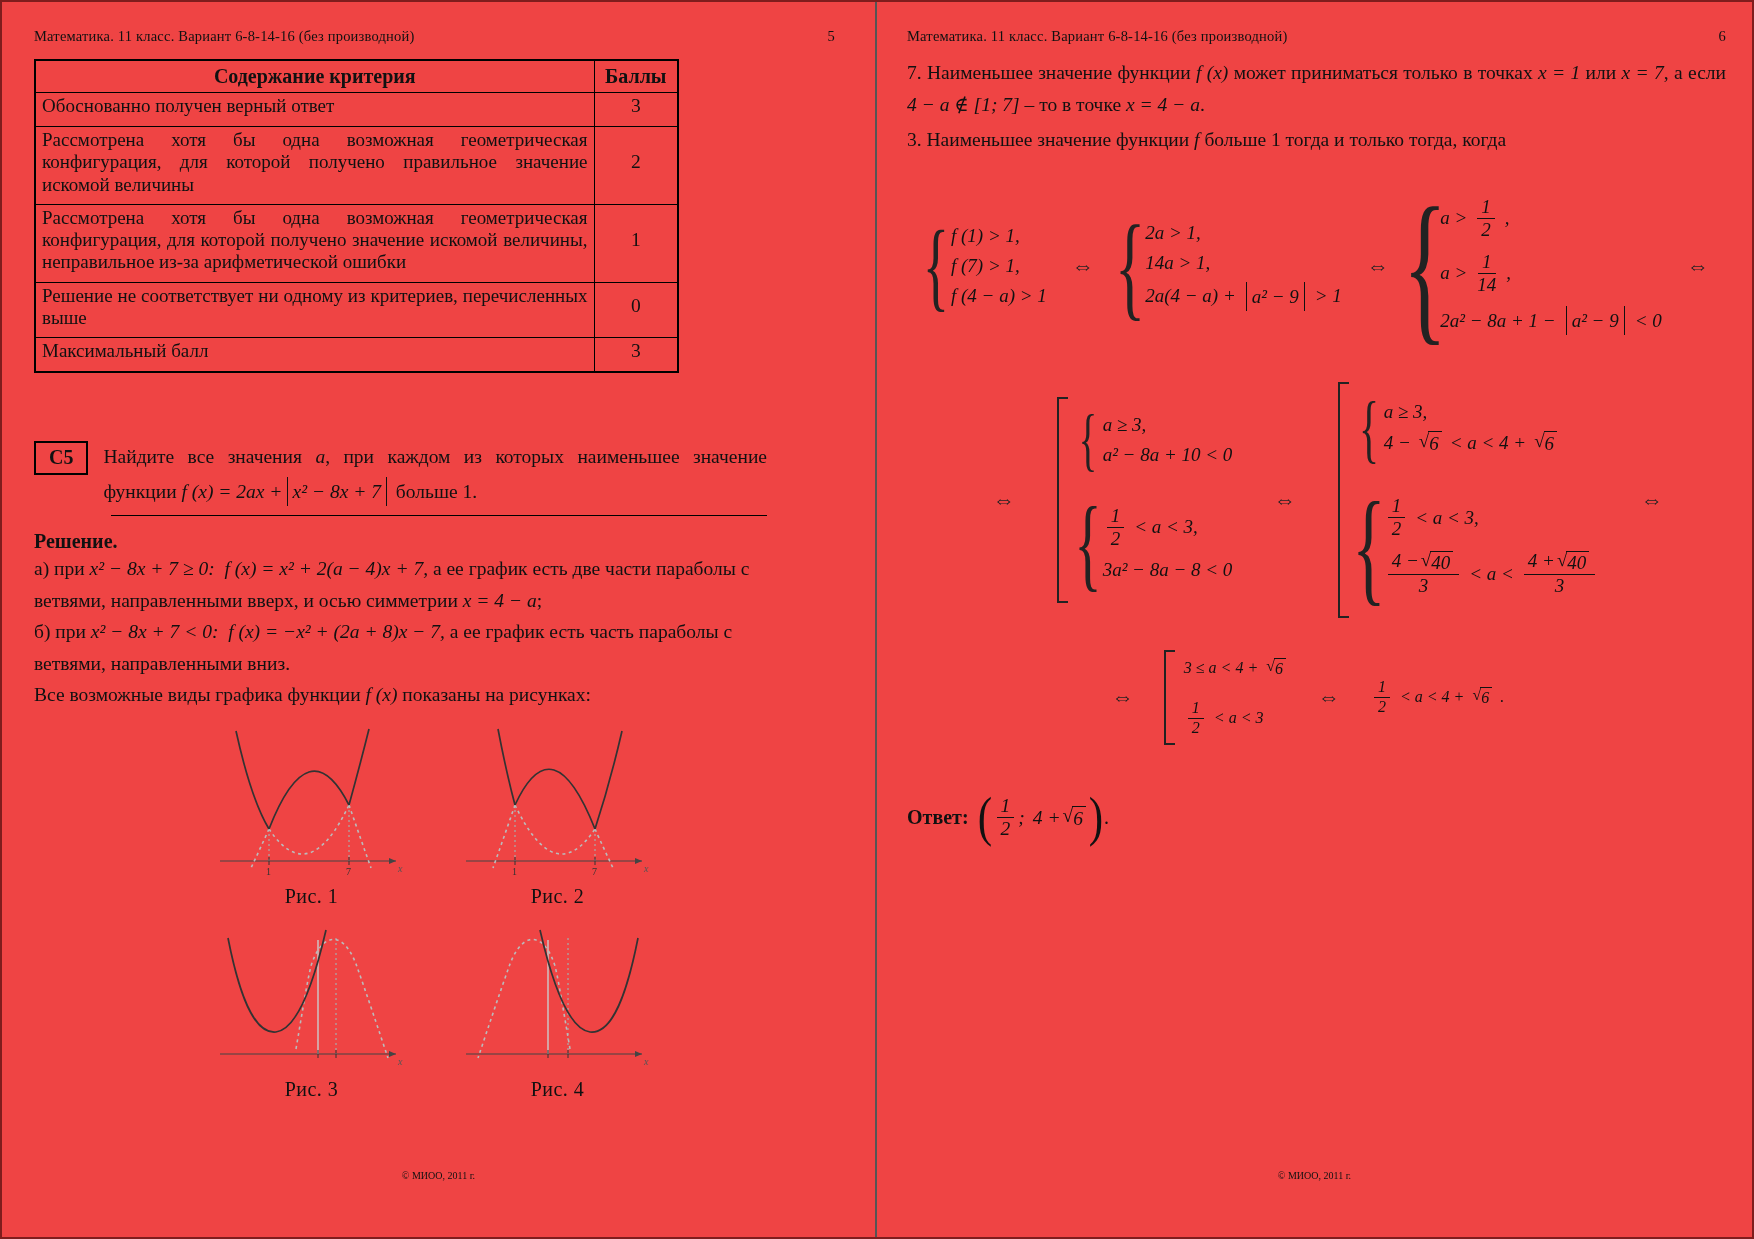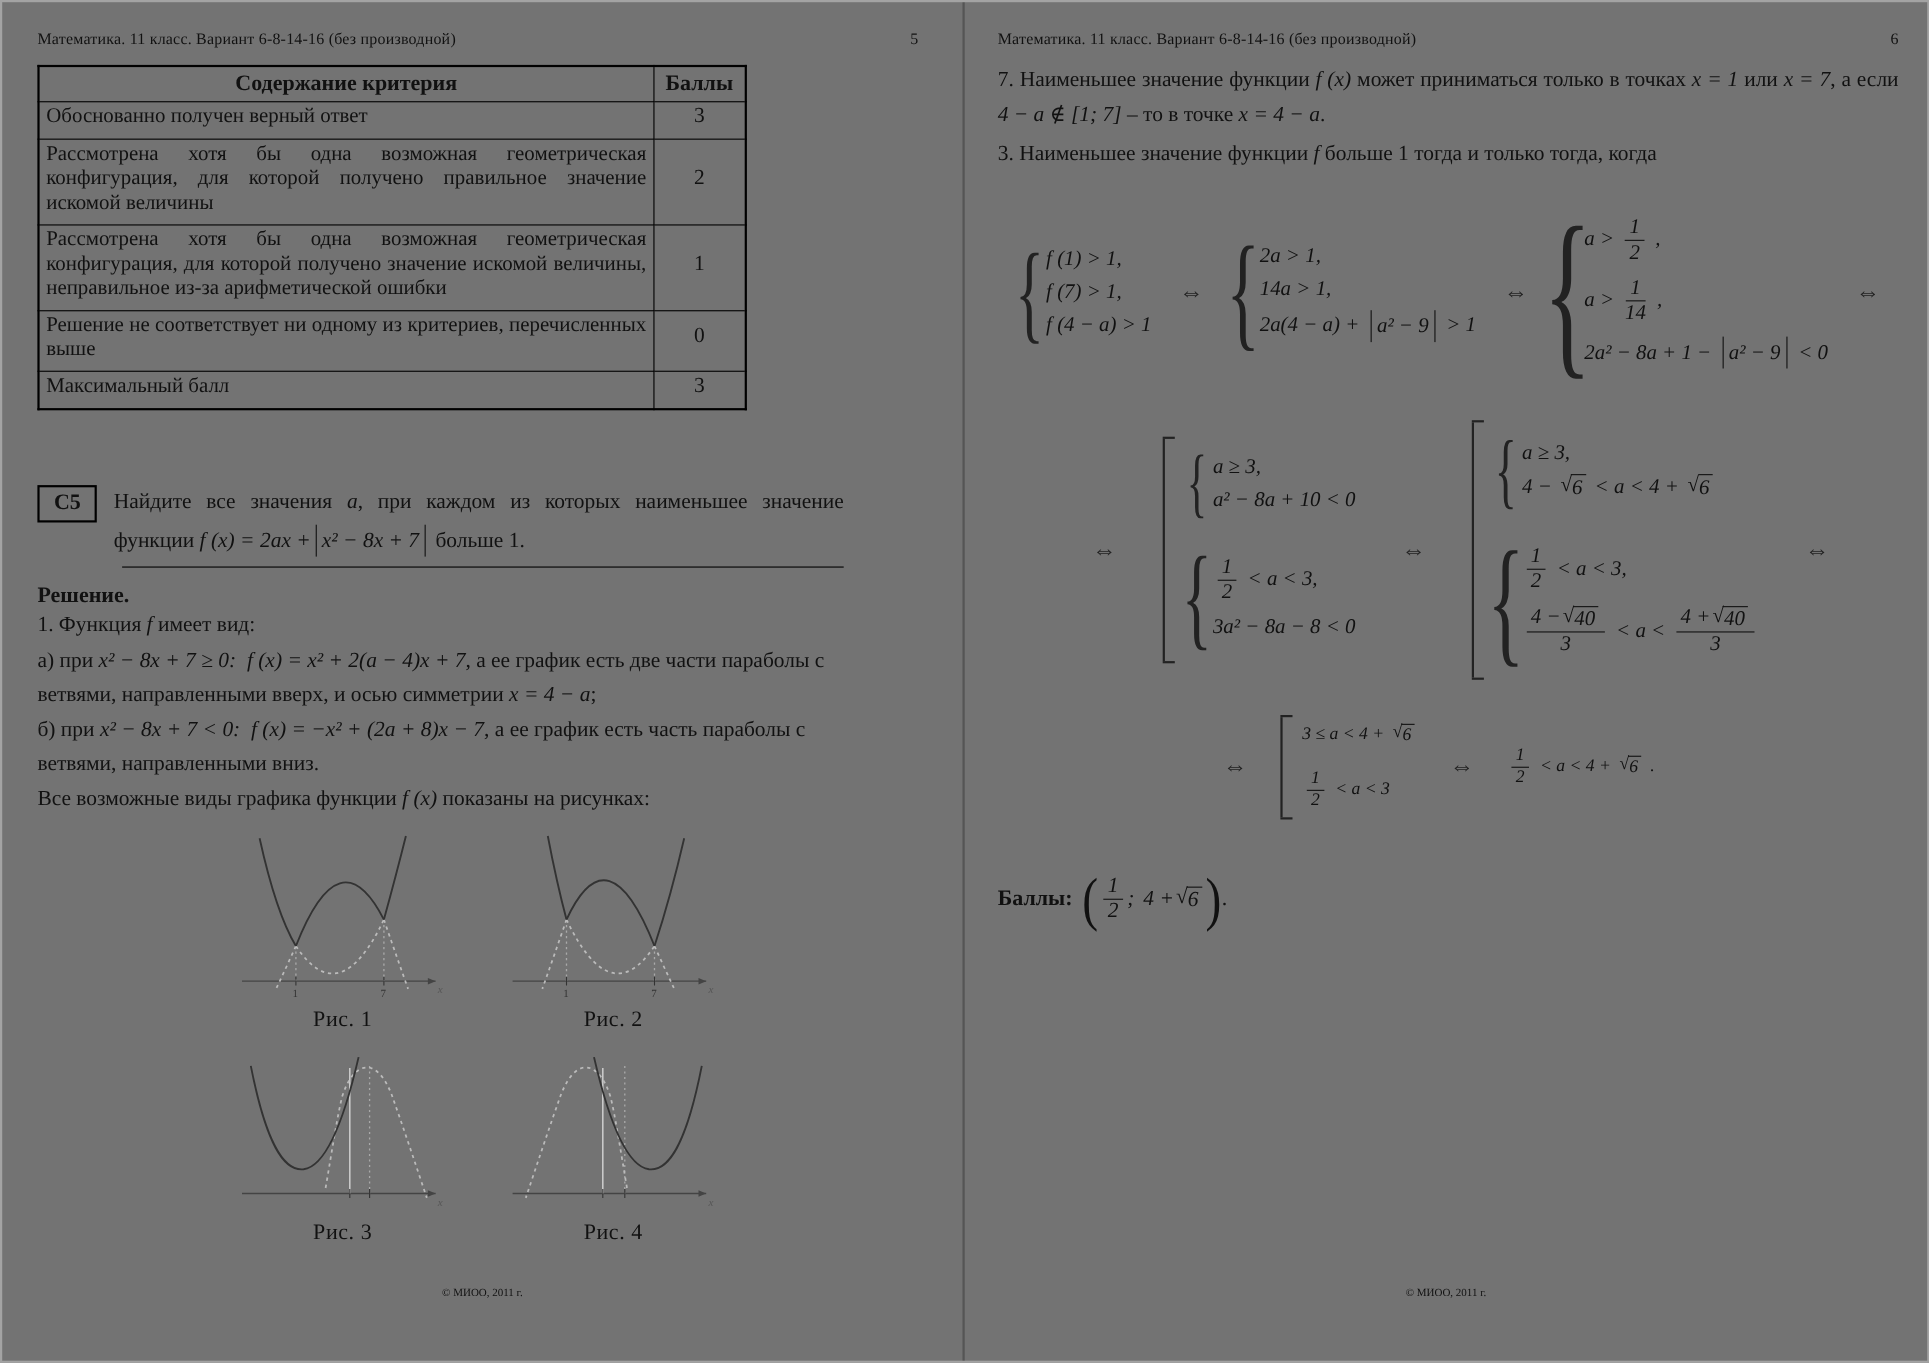--- a/index.html
+++ b/index.html
@@ -1,18 +1,18 @@
 <!DOCTYPE html>
 <html><head>
 <meta charset="utf-8">
 <style>
   * { margin:0; padding:0; box-sizing:border-box; }
   html,body { background:#e8e8e8; }
   body { font-family:"Liberation Serif","DejaVu Serif",serif; color:#111; }
-  .sheet { width:1754px; height:1239px; background:#737373; border:2px solid #a3a3a3; display:flex; position:relative; overflow:hidden; }
+  .sheet { width:1754px; height:1239px; background:#ef4444; border:2px solid #7f1d1d; display:flex; position:relative; overflow:hidden; }
   .page { width:50%; height:100%; position:relative; }
   .page-left  { padding:26px 40px 0 32px; border-right:2px solid #555; }
   .page-right { padding:26px 26px 0 30px; }
 
   .phead { display:flex; justify-content:space-between; align-items:baseline; font-size:14.5px; letter-spacing:.2px; }
 
   
   table.crit { border-collapse:collapse; width:645px; margin-top:14px; border:2px solid #000; }
   table.crit th, table.crit td { border:1px solid #000; font-size:19px; line-height:1.17; padding:2px 6px 8px 6px; vertical-align:top; }
   table.crit th { font-size:20px; font-weight:bold; text-align:center; padding:4px 6px; }
@@ -113,21 +113,20 @@
     <div class="problem">
       <div class="c5box">С5</div>
       <div class="ptext">
         <span>Найдите все значения </span><span class="ital">a</span><span>, при каждом из которых наименьшее значение функции </span><span class="ital nowrap">f (x) = 2ax +</span><span class="abs">x² − 8x + 7</span><span> больше 1.</span>
       </div>
     </div>
     <hr class="prule">
 
     <div class="sol-title">Решение.</div>
 
-    <p class="body-p"><span>1. Функция </span><span class="ital">f</span><span> имеет вид:</span></p>
 
     <p class="body-p"><span>а) при </span><span class="ital">x² − 8x + 7 ≥ 0:&nbsp; f (x) = x² + 2(a − 4)x + 7,</span><span> а ее график есть две части параболы с ветвями, направленными вверх, и осью симметрии </span><span class="ital">x = 4 − a</span><span>;</span></p>
 
     <p class="body-p"><span>б) при </span><span class="ital">x² − 8x + 7 &lt; 0:&nbsp; f (x) = −x² + (2a + 8)x − 7,</span><span> а ее график есть часть параболы с ветвями, направленными вниз.</span></p>
 
     <p class="body-p"><span>Все возможные виды графика функции </span><span class="ital">f (x)</span><span> показаны на рисунках:</span></p>
 
     <div class="figgrid">
 
       <div class="figcell">
@@ -372,21 +371,21 @@
           <span>&lt; a &lt; 4 +</span>
           <span class="sqrt">
             <span class="sym">√</span>
             <span class="rad">6</span>
           </span>
           <span>.</span>
         </span>
     </div>
 
     <div class="answer">
-      <span class="lbl">Баллы:</span>
+      <span class="lbl">Ответ:</span>
       <span class="bigp">(</span>
       <span class="ans-in">
           <span class="frac">
             <span class="num">1</span>
             <span class="den">2</span>
           </span>
           <span class="ital">;</span>
           <span class="ital" style="margin-left:8px;">4 +</span>
           <span class="sqrt">
             <span class="sym">√</span>

